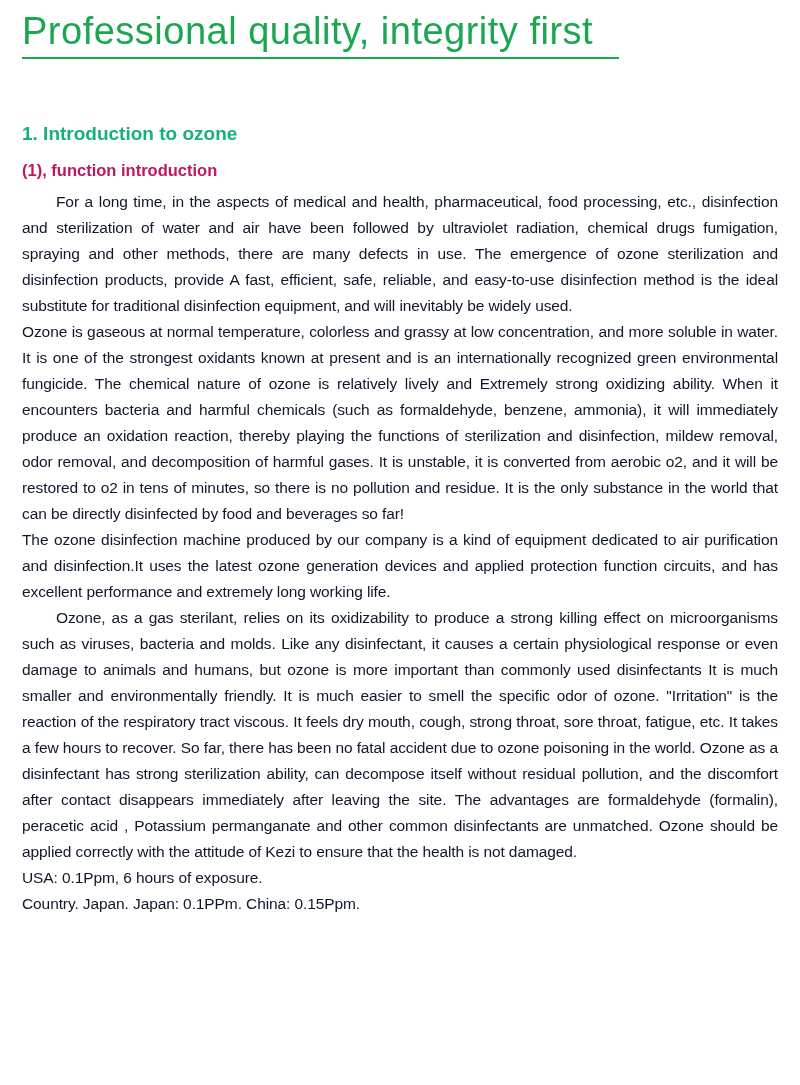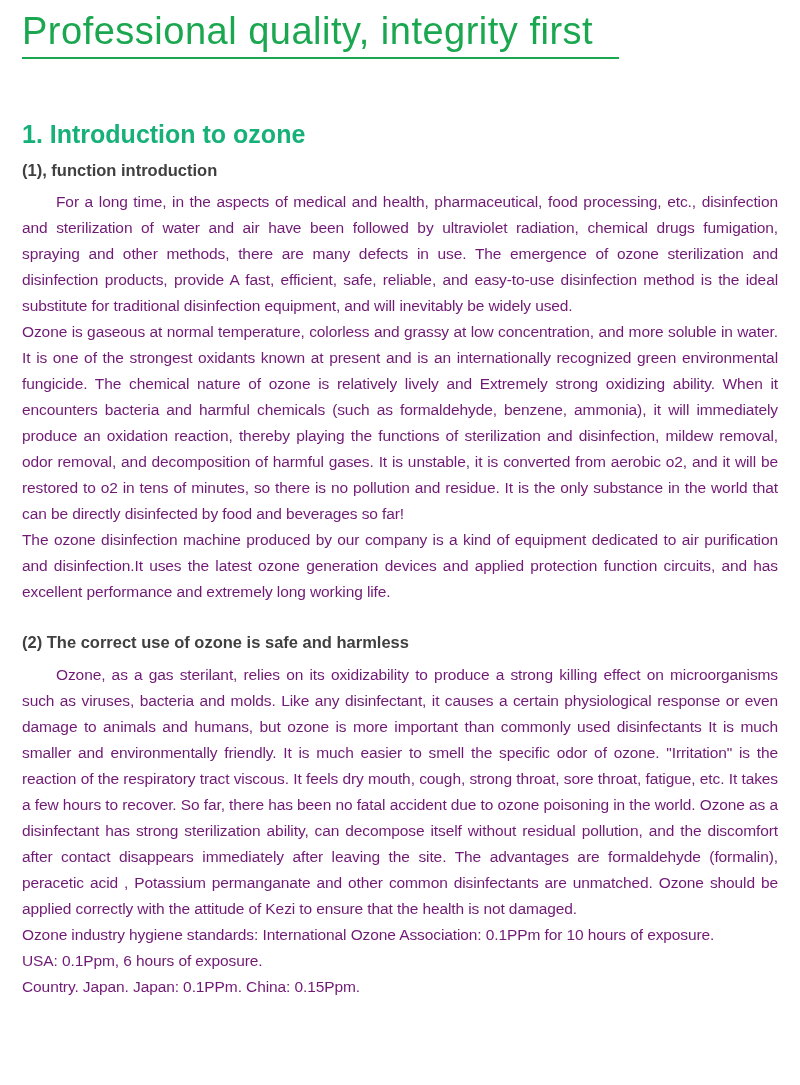--- a/index.html
+++ b/index.html
@@ -22,41 +22,41 @@
     font-size: 38px;
     line-height: 46px;
     font-weight: 400;
     letter-spacing: 0.5px;
     color: #1aa74f;
     border-bottom: 2px solid #1aa74f;
     padding: 0 26px 3px 0;
   }
   .section-heading {
     margin: 60px 0 0 0;
-    font-size: 25px;
+    font-size: 19px;
     line-height: 30px;
     font-weight: 700;
     color: #16b178;
   }
   .sub-heading {
     margin: 11px 0 8px 0;
     font-size: 16.5px;
     line-height: 21px;
     font-weight: 700;
-    color: #404040;
+    color: #be185d;
   }
   .sub-heading.second {
     margin-top: 27px;
     margin-bottom: 9px;
   }
   .body-block p {
     margin: 0;
     font-size: 15.5px;
     line-height: 26px;
-    color: #701a75;
+    color: #0f172a;
     text-align: justify;
     text-justify: inter-word;
     letter-spacing: -0.1px;
   }
   .body-block p.indent {
     text-indent: 34px;
   }
 </style>
 </head>
 <body>
@@ -68,22 +68,20 @@
   <h2 class="section-heading">1. Introduction to ozone</h2>
 
   <h3 class="sub-heading">(1), function introduction</h3>
 
   <div class="body-block">
     <p class="indent">For a long time, in the aspects of medical and health, pharmaceutical, food processing, etc., disinfection and sterilization of water and air have been followed by ultraviolet radiation, chemical drugs fumigation, spraying and other methods, there are many defects in use. The emergence of ozone sterilization and disinfection products, provide A fast, efficient, safe, reliable, and easy-to-use disinfection method is the ideal substitute for traditional disinfection equipment, and will inevitably be widely used.</p>
     <p>Ozone is gaseous at normal temperature, colorless and grassy at low concentration, and more soluble in water. It is one of the strongest oxidants known at present and is an internationally recognized green environmental fungicide. The chemical nature of ozone is relatively lively and Extremely strong oxidizing ability. When it encounters bacteria and harmful chemicals (such as formaldehyde, benzene, ammonia), it will immediately produce an oxidation reaction, thereby playing the functions of sterilization and disinfection, mildew removal, odor removal, and decomposition of harmful gases. It is unstable, it is converted from aerobic o2, and it will be restored to o2 in tens of minutes, so there is no pollution and residue. It is the only substance in the world that can be directly disinfected by food and beverages so far!</p>
     <p>The ozone disinfection machine produced by our company is a kind of equipment dedicated to air purification and disinfection.It uses the latest ozone generation devices and applied protection function circuits, and has excellent performance and extremely long working life.</p>
   </div>
 
-  <h3 class="sub-heading second">(2) The correct use of ozone is safe and harmless</h3>
 
   <div class="body-block">
     <p class="indent">Ozone, as a gas sterilant, relies on its oxidizability to produce a strong killing effect on microorganisms such as viruses, bacteria and molds. Like any disinfectant, it causes a certain physiological response or even damage to animals and humans, but ozone is more important than commonly used disinfectants It is much smaller and environmentally friendly. It is much easier to smell the specific odor of ozone. "Irritation" is the reaction of the respiratory tract viscous. It feels dry mouth, cough, strong throat, sore throat, fatigue, etc. It takes a few hours to recover. So far, there has been no fatal accident due to ozone poisoning in the world. Ozone as a disinfectant has strong sterilization ability, can decompose itself without residual pollution, and the discomfort after contact disappears immediately after leaving the site. The advantages are formaldehyde (formalin), peracetic acid , Potassium permanganate and other common disinfectants are unmatched. Ozone should be applied correctly with the attitude of Kezi to ensure that the health is not damaged.</p>
-    <p>Ozone industry hygiene standards: International Ozone Association: 0.1PPm for 10 hours of exposure.</p>
     <p>USA: 0.1Ppm, 6 hours of exposure.</p>
     <p>Country. Japan. Japan: 0.1PPm. China: 0.15Ppm.</p>
   </div>
 
 </div>
 
 </body></html>

